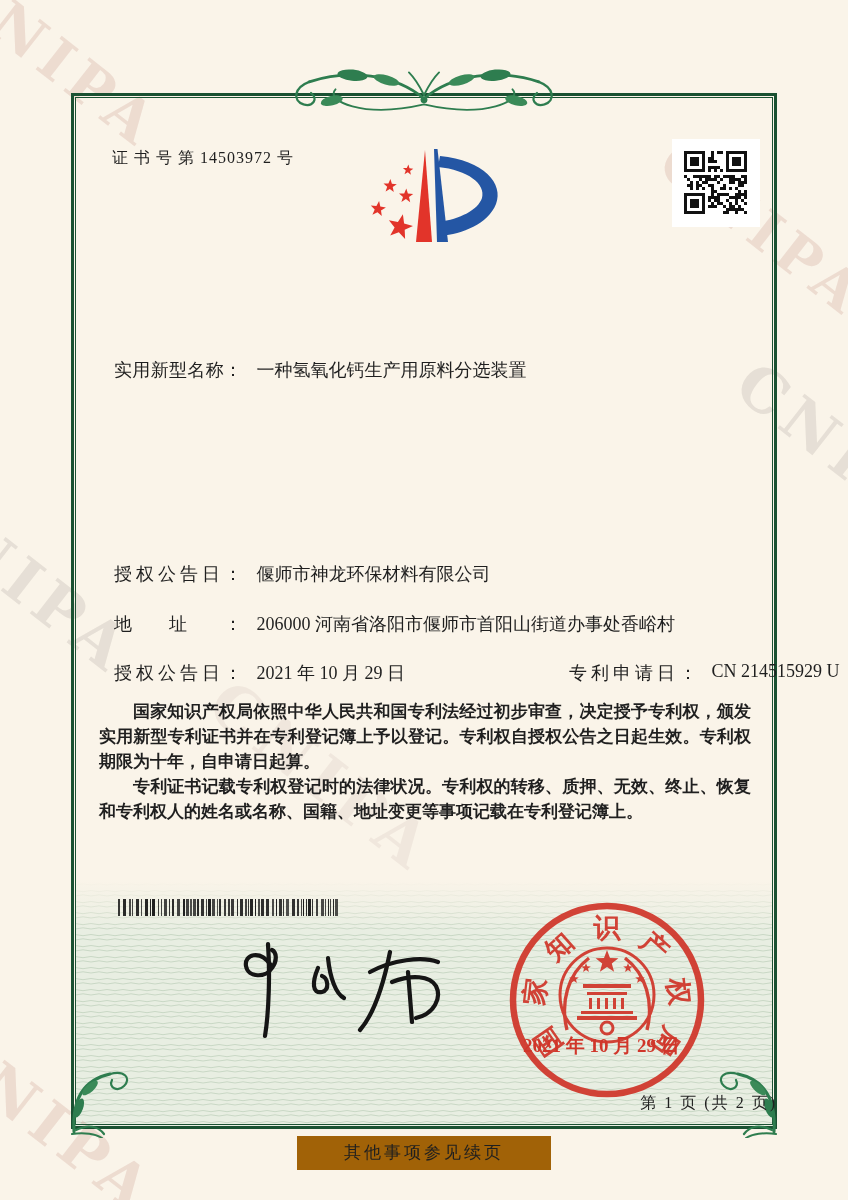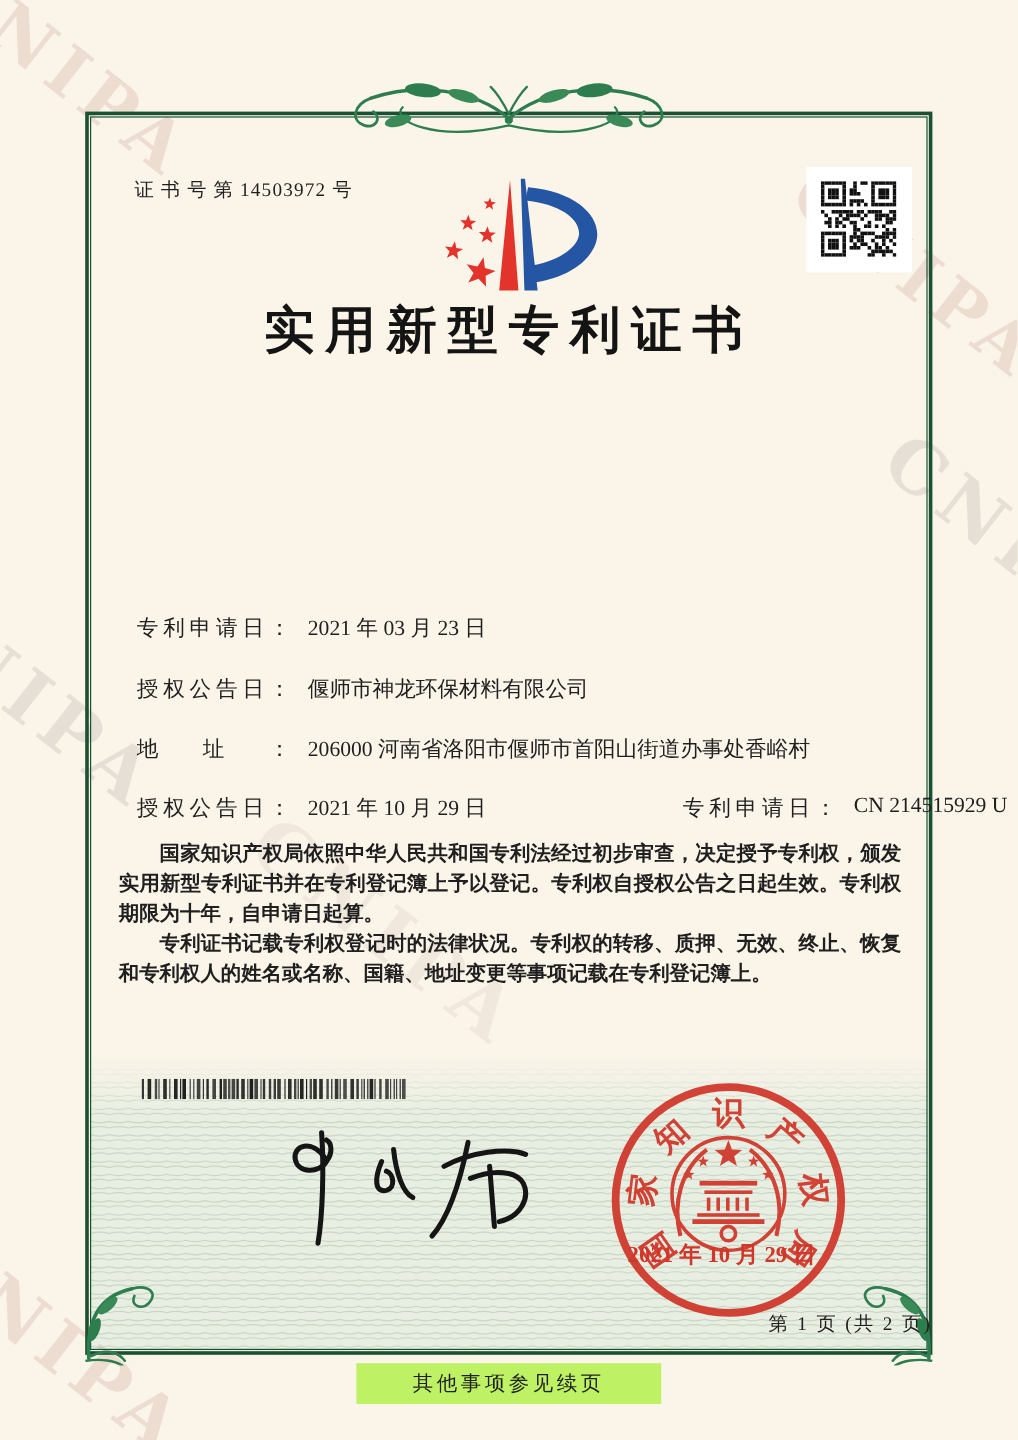--- a/index.html
+++ b/index.html
@@ -73,21 +73,21 @@
   .seal-date{
     position:absolute;left:523px;top:1033px;width:190px;z-index:7;
     color:#d0362a;font-size:19px;font-weight:bold;white-space:nowrap;
   }
   .page-info{
     position:absolute;left:71px;top:1093px;width:706px;text-align:right;
     font-size:16px;z-index:4;letter-spacing:2px;
   }
   .footer-note{
     position:absolute;left:297px;top:1136px;width:254px;height:34px;
-    background:#bef264;z-index:4;text-align:center;line-height:34px;
+    background:#a16207;z-index:4;text-align:center;line-height:34px;
     font-size:17px;letter-spacing:3px;
   }
 </style>
 </head>
 <body>
 
 <div class="page">
 
   <svg class="waves" id="waves" width="698" height="246">
       <rect x="0" y="0" width="698" height="246" fill="#e8eee2"></rect>
@@ -425,25 +425,24 @@
         <polygon points="54.4,39.0 55.9,43.7 60.8,44.2 56.7,47.1 57.8,51.9 53.8,48.9 49.6,51.4 51.2,46.8 47.5,43.5 52.4,43.5" fill="#e2342a"></polygon>
         <polygon points="70.3,48.5 71.9,53.5 77.2,53.9 73.0,57.1 74.2,62.2 69.9,59.1 65.4,61.9 67.0,56.9 63.0,53.4 68.2,53.4" fill="#e2342a"></polygon>
         <polygon points="43.1,61.1 44.3,66.6 49.9,67.6 45.0,70.5 45.8,76.1 41.5,72.3 36.4,74.8 38.7,69.6 34.8,65.5 40.4,66.0" fill="#e2342a"></polygon>
         <polygon points="66.9,74.3 68.1,83.4 77.0,85.9 68.7,89.8 69.1,99.0 62.8,92.3 54.2,95.5 58.6,87.5 52.9,80.3 61.9,82.0" fill="#e2342a"></polygon>
       </g>
     <polygon points="89,10 80,102 96,102" fill="#e2342a"></polygon>
     <polygon points="98,9 101.5,9 112,102 101,102" fill="#2456a4"></polygon>
     <path d="M104,16 C148,20 168,44 160,64 C152,84 126,94 105,96 L103,82 C124,79 142,70 146,58 C150,44 132,30 102,27 Z" fill="#2456a4"></path>
   </svg>
 
-  <div class="title">实用新型专利证书</div>
-
-  <div class="field" style="top:511px">
-    <span class="flabel">专利申请日：</span>
-    <span class="fvalue">2021 年 03 月 23 日</span>
+
+  <div class="field" style="top:358px">
+    <span class="flabel">实用新型名称：</span>
+    <span class="fvalue">一种氢氧化钙生产用原料分选装置</span>
   </div>
   <div class="field" style="top:562px">
     <span class="flabel">授权公告日：</span>
     <span class="fvalue">偃师市神龙环保材料有限公司</span>
   </div>
   <div class="field" style="top:612px">
     <span class="flabel">地址：</span>
     <span class="fvalue">206000 河南省洛阳市偃师市首阳山街道办事处香峪村</span>
   </div>
   <div class="field" style="top:661px">

